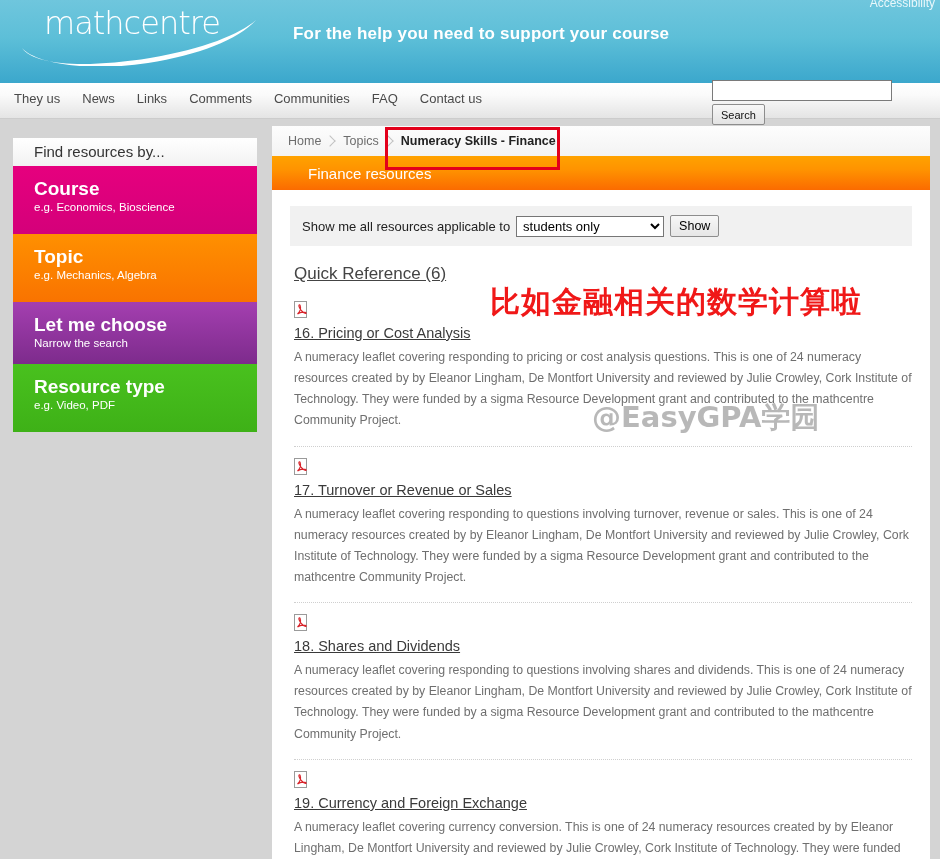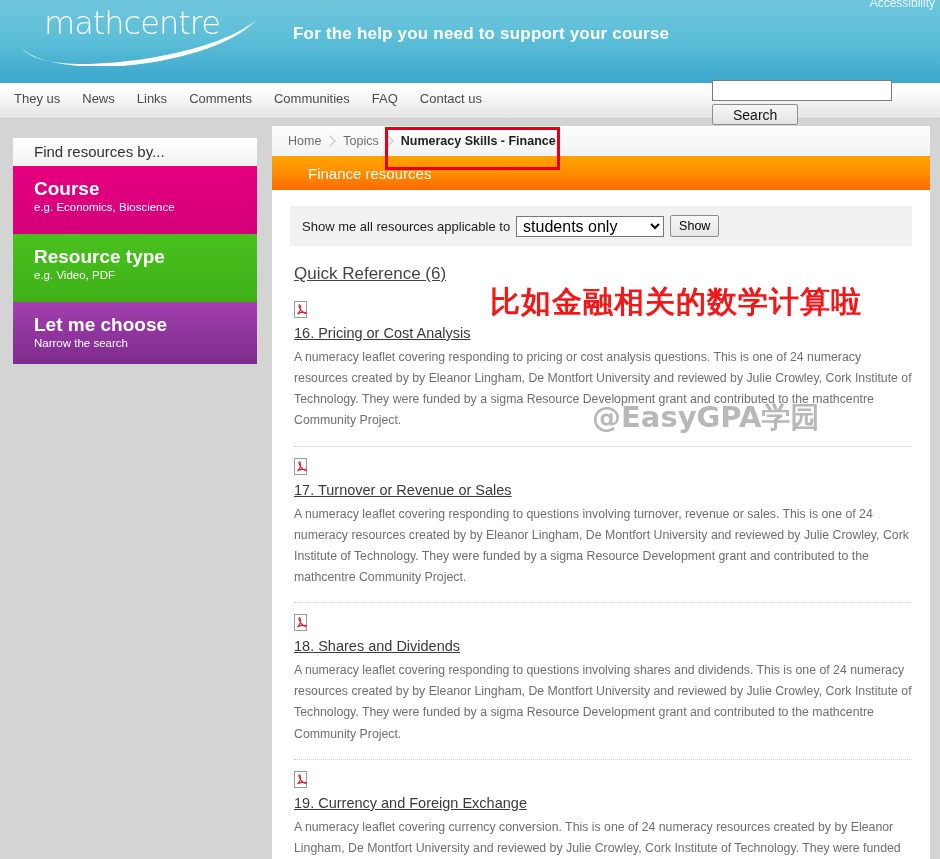--- a/index.html
+++ b/index.html
@@ -85,22 +85,22 @@
     width: 180px; height: 21px;
     border: 1px solid #7a7a7a;
     background: #ffffff;
     font-size: 12px;
     padding: 1px 3px;
     font-family: "Liberation Sans", sans-serif;
   }
   .search-btn {
     margin-top: 3px;
     height: 21px;
-    padding: 0 20px;
-    font-size: 14px;
+    padding: 0 8px;
+    font-size: 11px;
     background: linear-gradient(to bottom,#f7f7f7,#e3e3e3);
     border: 1px solid #8d8d8d;
     border-radius: 2px;
     color: #111;
     font-family: "Liberation Sans", sans-serif;
     cursor: pointer;
   }
 
   
   .sidebar {
@@ -182,21 +182,21 @@
     height: 40px;
     background: #f1f1f1;
     display: flex;
     align-items: center;
     padding-left: 12px;
     gap: 6px;
   }
   .filter-bar .flabel { font-size: 13px; color: #222; }
   .filter-select {
     width: 148px; height: 21px;
-    font-size: 16px;
+    font-size: 13px;
     border: 1px solid #767676;
     background: #ffffff;
     font-family: "Liberation Sans", sans-serif;
     padding-left: 2px;
   }
   .show-btn {
     height: 22px;
     padding: 0 8px;
     font-size: 12.5px;
     background: linear-gradient(to bottom,#f7f7f7,#e6e6e6);
@@ -294,27 +294,31 @@
       <button class="search-btn">Search</button>
     </div>
   </div>
 
   <div class="sidebar">
     <div class="sidebar-header">Find resources by...</div>
     <div class="side-tile tile-course">
       <div class="t-title">Course</div>
       <div class="t-sub">e.g. Economics, Bioscience</div>
     </div>
+    <div class="side-tile tile-topic">
+      <div class="t-title">Topic</div>
+      <div class="t-sub">e.g. Mechanics, Algebra</div>
+    </div>
+    <div class="side-tile tile-choose">
+      <div class="t-title">Let me choose</div>
+      <div class="t-sub">Narrow the search</div>
+    </div>
     <div class="side-tile tile-restype">
       <div class="t-title">Resource type</div>
       <div class="t-sub">e.g. Video, PDF</div>
-    </div>
-    <div class="side-tile tile-choose">
-      <div class="t-title">Let me choose</div>
-      <div class="t-sub">Narrow the search</div>
     </div>
   </div>
 
   <div class="content">
 
     <div class="breadcrumb">
       <a href="#" class="crumb sep">Home</a>
       <a href="#" class="crumb sep">Topics</a>
       <span class="crumb current">Numeracy Skills - Finance</span>
     </div>

